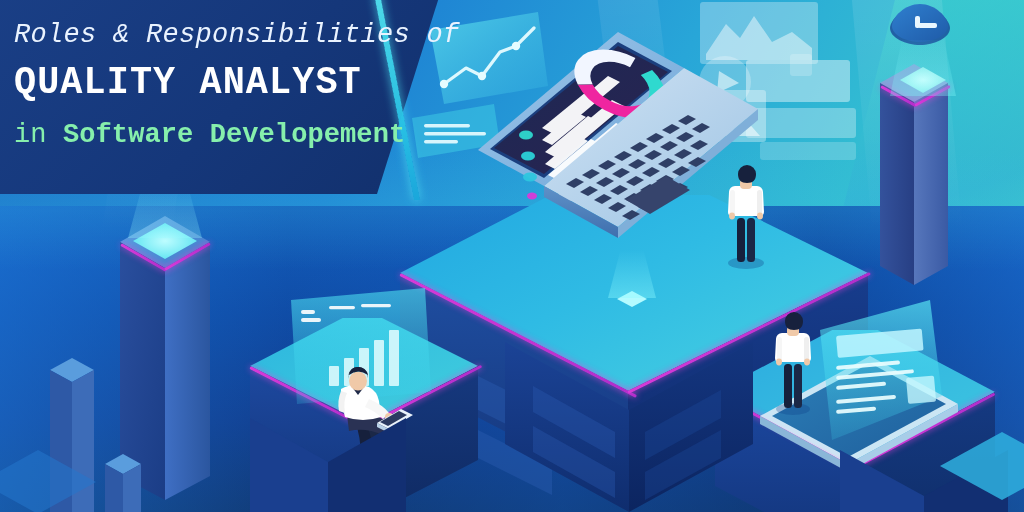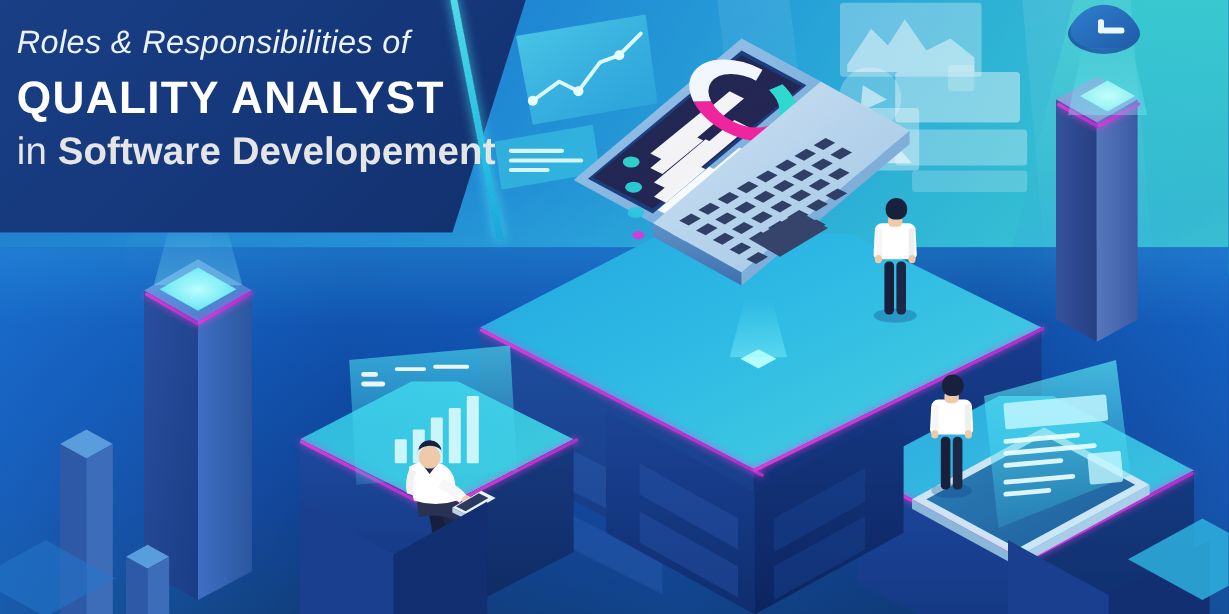--- a/index.html
+++ b/index.html
@@ -1,20 +1,20 @@
 <!DOCTYPE html>
 <html><head>
 <meta charset="utf-8">
 <title>Roles &amp; Responsibilities of Quality Analyst</title>
 <style>
   html,body{margin:0;padding:0;background:#0d2a5e;}
   *{box-sizing:border-box;}
   #stage{
     position:relative;width:1024px;height:512px;overflow:hidden;
-    font-family:Liberation Sans, sans-serif;
+    font-family:Liberation Mono, monospace;
     background:#1565c0;
   }
   .abs{position:absolute;}
 
   
   #bg-top{left:0;top:0;width:1024px;height:230px;
     background:linear-gradient(120deg,#1b72c9 0%,#1f86d4 38%,#28a6d8 62%,#35c3d0 88%,#3ed0c8 100%);}
   #bg-bottom{left:0;top:206px;width:1024px;height:306px;
     background:linear-gradient(180deg,#1361c0 0%,#0f4ea8 35%,#113f8f 70%,#10386f 100%);}
   #bg-bottom-sheen{left:0;top:206px;width:1024px;height:306px;
@@ -35,22 +35,22 @@
   #title-edge-line{left:374px;top:-6px;width:6px;height:206px;
     background:linear-gradient(180deg,#52e4f0,#2bc6e6 60%,#1aa8dc);
     transform:skewX(11deg);transform-origin:top left;opacity:.95;
     box-shadow:0 0 10px rgba(80,230,245,.8);}
   #title-text-wrap{left:14px;top:20px;width:420px;}
   .t-line1{color:#eaf3ff;font-size:27px;font-style:italic;font-weight:400;
     letter-spacing:.3px;line-height:1.15;white-space:nowrap;}
   .t-line2{color:#ffffff;font-size:38px;font-weight:700;letter-spacing:1.1px;
     line-height:1.25;margin-top:8px;white-space:nowrap;
     transform:scaleX(.97);transform-origin:left;}
-  .t-line3{color:#e5e5e5;font-size:32px;font-weight:700;letter-spacing:.1px;
-    line-height:1.2;margin-top:0;white-space:nowrap;}
+  .t-line3{color:#86efac;font-size:27px;font-weight:700;letter-spacing:.1px;
+    line-height:1.2;margin-top:12px;white-space:nowrap;}
   .t-line3 .lead{font-weight:400;}
   .neon{position:absolute;background:linear-gradient(90deg,#d83bd8,#b02ecb);
     box-shadow:0 0 6px rgba(225,70,220,.85);height:3px;border-radius:2px;}
   .card{position:absolute;background:rgba(255,255,255,.30);border-radius:3px;}
   .card.light{background:rgba(255,255,255,.42);}
   .card.faint{background:rgba(255,255,255,.20);}
   .person{position:absolute;}
 
   
   #laptop{left:470px;top:10px;width:300px;height:280px;}

